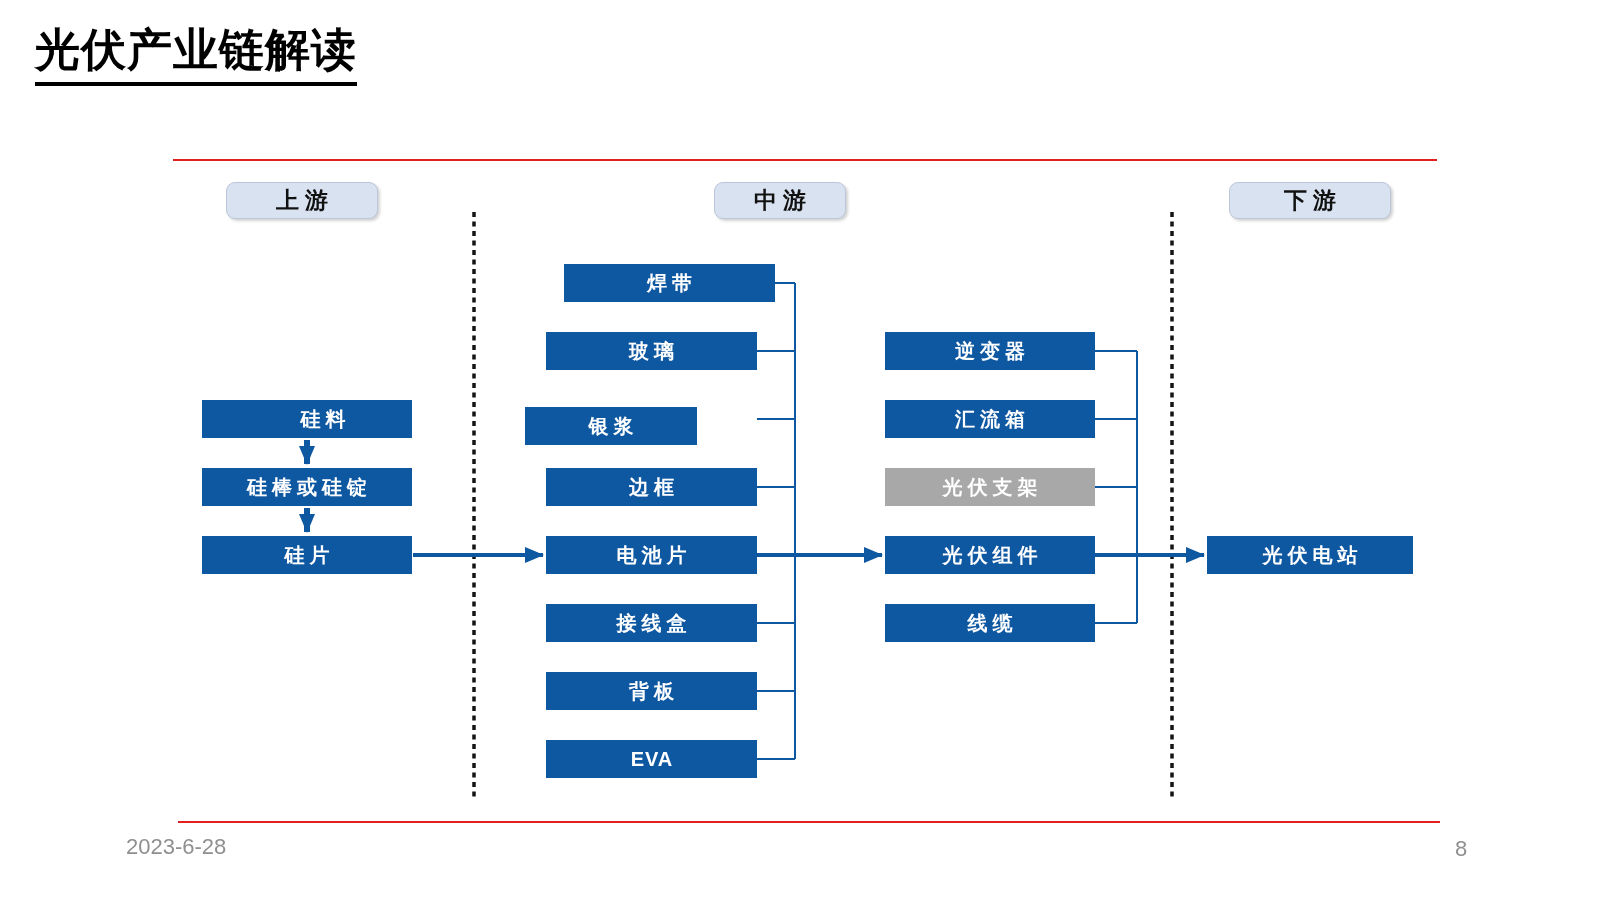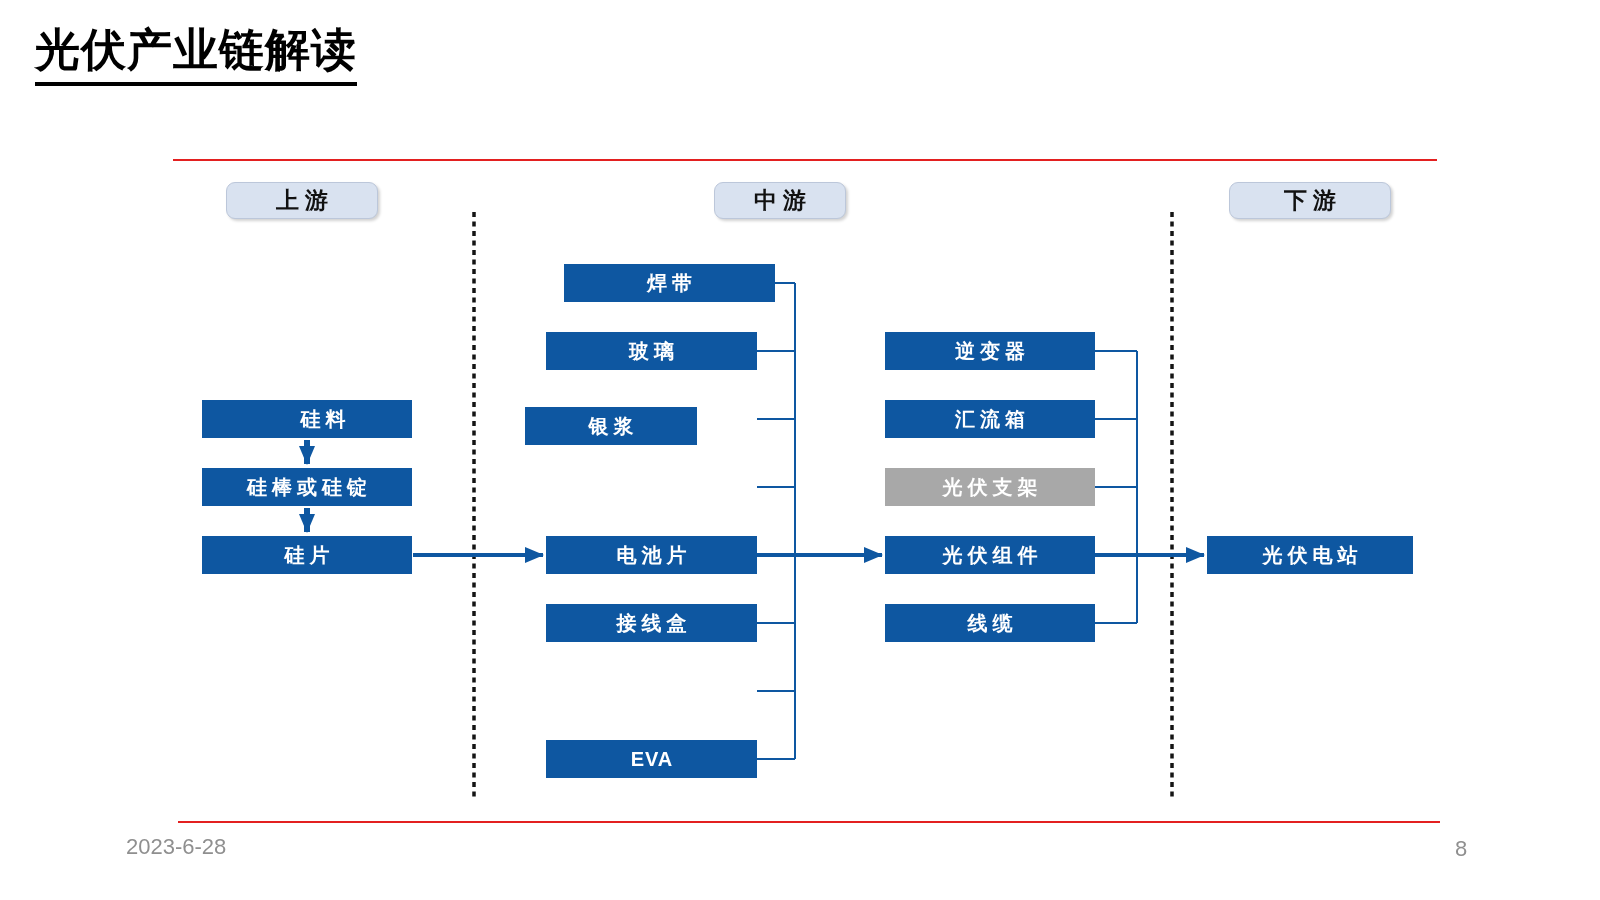--- a/index.html
+++ b/index.html
@@ -81,22 +81,24 @@
     </g>
   </svg>
 
   <div class="node" style="left:202px;top:400px;width:210px;padding-left:37px;">硅料</div>
   <div class="node" style="left:202px;top:468px;width:210px;">硅棒或硅锭</div>
   <div class="node" style="left:202px;top:536px;width:210px;">硅片</div>
 
   <div class="node" style="left:546px;top:264px;width:211px;margin-left:18px;">焊带</div>
   <div class="node" style="left:546px;top:332px;width:211px;">玻璃</div>
   <div class="node" style="left:525px;top:400px;width:172px;margin-top:7px;">银浆</div>
+  <div class="node" style="left:546px;top:468px;width:211px;">边框</div>
   <div class="node" style="left:546px;top:536px;width:211px;">电池片</div>
   <div class="node" style="left:546px;top:604px;width:211px;">接线盒</div>
+  <div class="node" style="left:546px;top:672px;width:211px;">背板</div>
   <div class="node latin" style="left:546px;top:740px;width:211px;">EVA</div>
 
   <div class="node" style="left:885px;top:332px;width:210px;">逆变器</div>
   <div class="node" style="left:885px;top:400px;width:210px;">汇流箱</div>
   <div class="node gray" style="left:885px;top:468px;width:210px;">光伏支架</div>
   <div class="node" style="left:885px;top:536px;width:210px;">光伏组件</div>
   <div class="node" style="left:885px;top:604px;width:210px;">线缆</div>
 
   <div class="node" style="left:1207px;top:536px;width:206px;">光伏电站</div>
 

